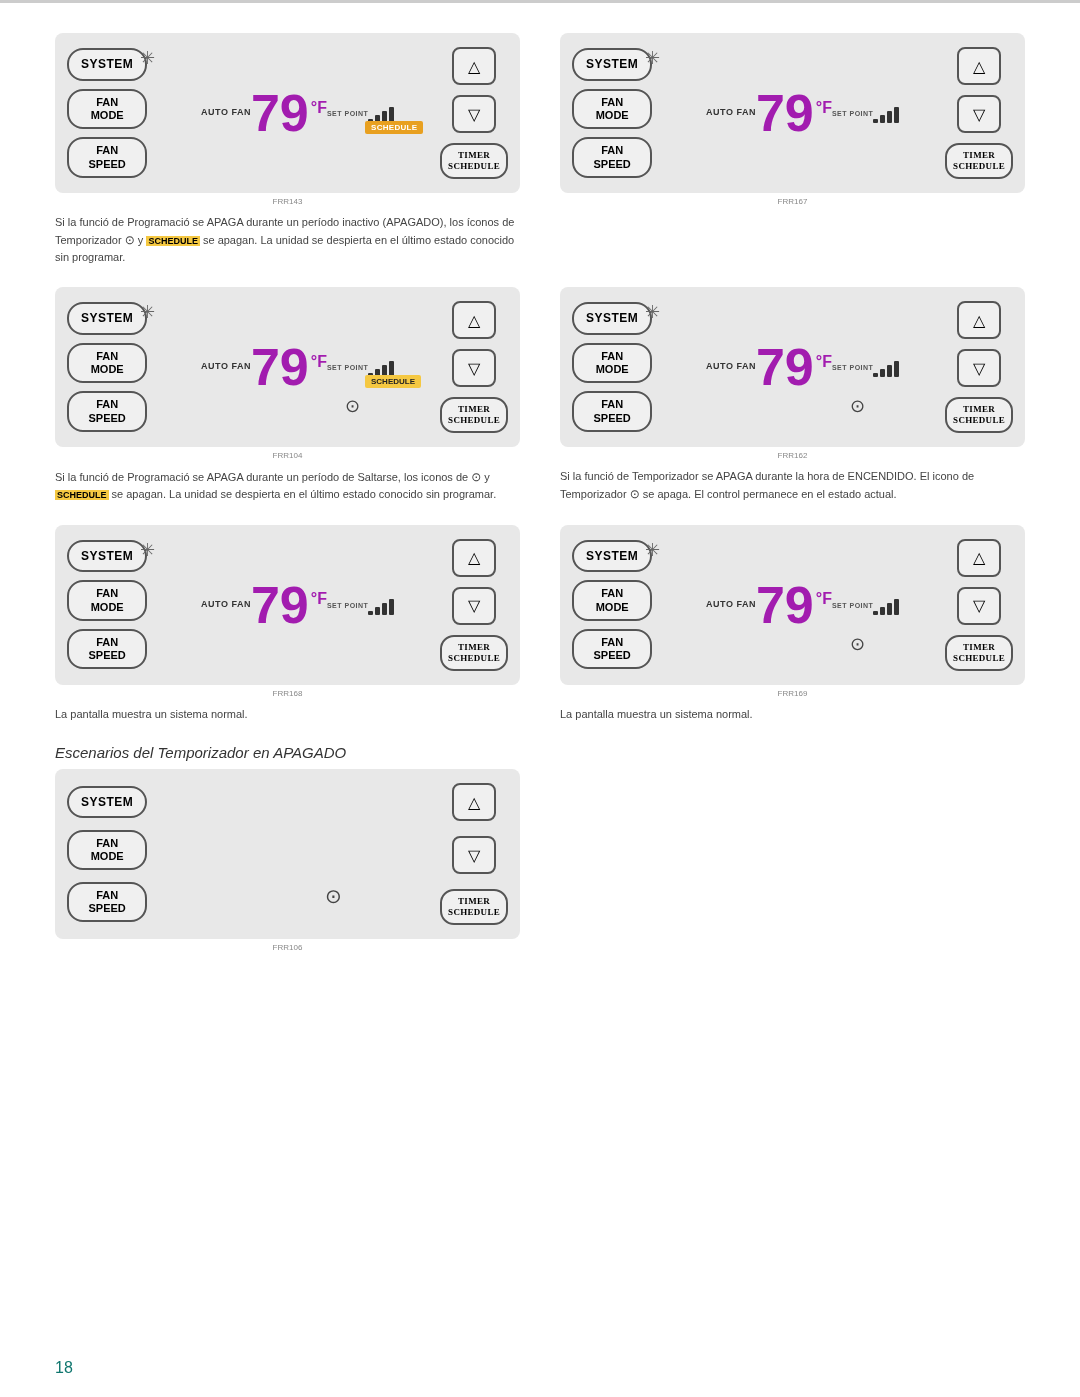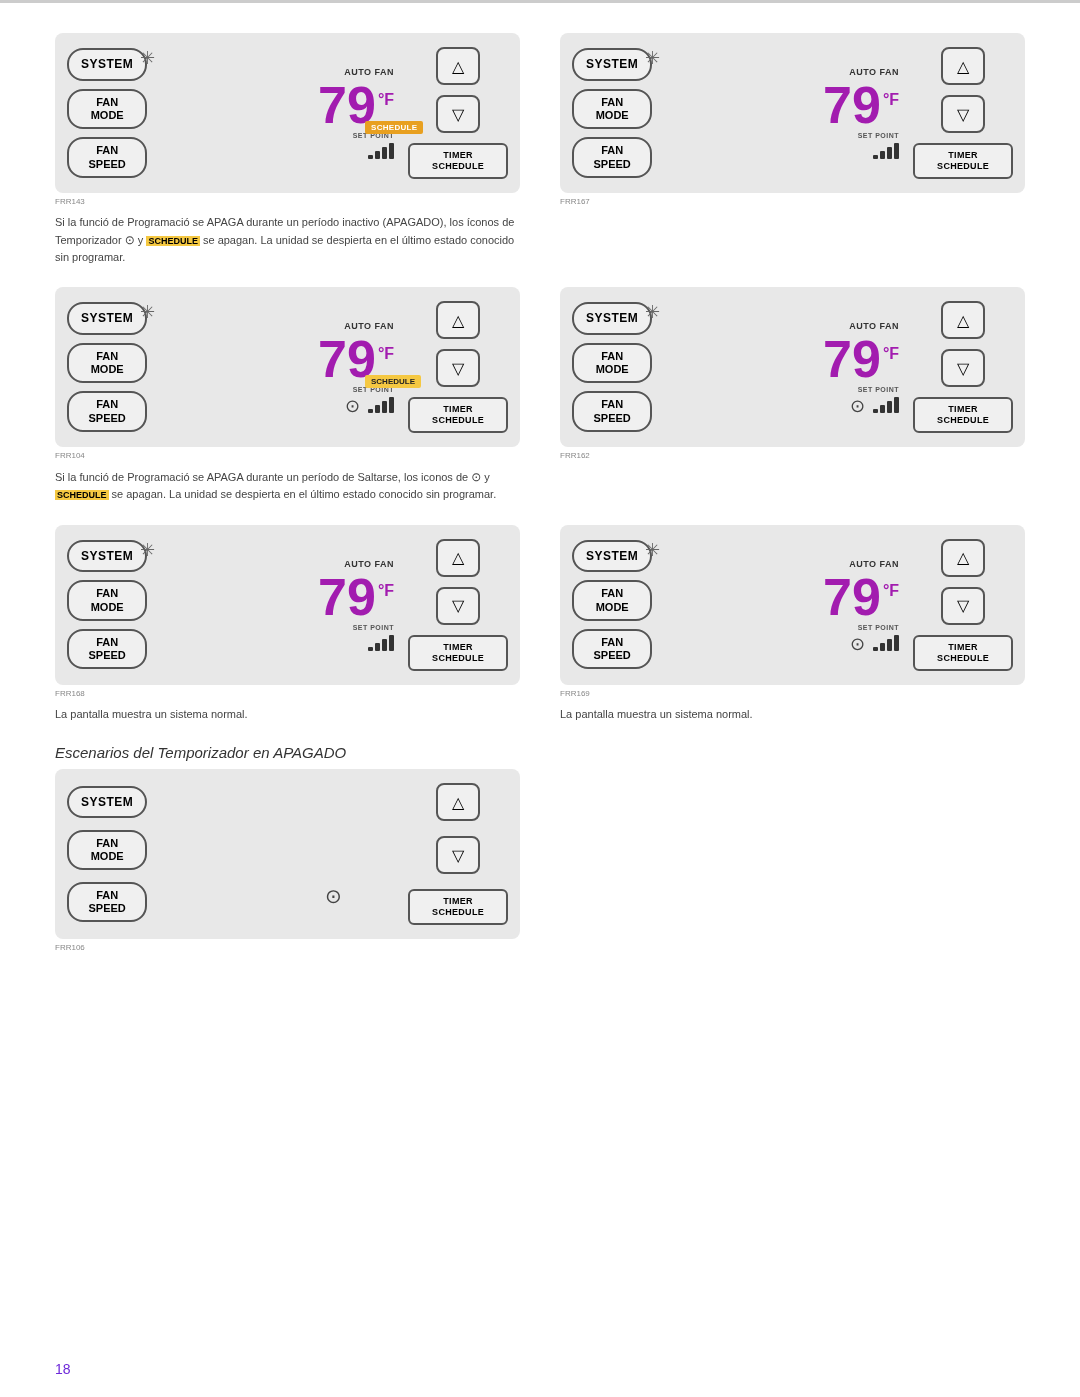--- a/index.html
+++ b/index.html
@@ -75,22 +75,21 @@
 
     .thermo-btn.fan-speed-btn {
       grid-column: 1;
       grid-row: 3;
     }
 
     .center-display {
       grid-column: 2;
       grid-row: 1 / 4;
       display: flex;
-      flex-direction: column;
-      align-items: flex-end;
+      align-items: center;
       justify-content: center;
       padding: 0 8px;
       position: relative;
       margin-left: 8px;
     }
 
     .auto-fan-label {
       font-size: 9px;
       font-weight: bold;
       color: #333;
@@ -154,33 +153,35 @@
       height: 38px;
       display: flex;
       align-items: center;
       justify-content: center;
       font-size: 16px;
     }
 
     .timer-schedule-btn {
       background: #f0f0f0;
       border: 2px solid #555;
-      border-radius: 6px;
+      border-radius: 14px;
       font-weight: 900;
       font-size: 9px;
       text-align: center;
-      padding: 5px 22px;
+      padding: 5px 6px;
       line-height: 1.2;
       letter-spacing: 0.3px;
       min-width: 54px;
+      font-family: Liberation Serif, serif;
     }
 
     .fig-label {
       font-size: 8px;
       color: #888;
+      text-align: center;
       margin-top: 4px;
       margin-bottom: 8px;
     }
 
     .caption-text {
       font-size: 11px;
       color: #444;
       line-height: 1.5;
       margin-bottom: 12px;
     }
@@ -198,22 +199,22 @@
       color: #333;
       margin-bottom: 8px;
       font-weight: normal;
       font-style: italic;
     }
 
     .page-num {
       position: absolute;
       bottom: 20px;
       left: 55px;
-      font-size: 14px;
-      color: #6d28d9;
+      font-size: 16px;
+      color: #0f766e;
     }
 
     .thermo-panel-wrapper {
       position: relative;
     }
 
     
     .snowflake-cell {
       position: absolute;
       top: 14px;
@@ -371,20 +372,23 @@
           </div>
 
           <div class="thermo-btn fan-mode-btn">FAN<br>MODE</div>
           <div class="thermo-btn fan-speed-btn">FAN<br>SPEED</div>
 
           <div style="position:absolute; left:290px; top:108px; font-size:18px; color:#444;">⊙</div>
         </div>
         <div class="fig-label">FRR162</div>
       </div>
 
+      <div class="caption-text">
+        Si la funció de Temporizador se APAGA durante la hora de ENCENDIDO. El icono de Temporizador <span style="font-size:12px;">⊙</span> se apaga. El control permanece en el estado actual.
+      </div>
     </div>
   </div>
 
   <div class="row">
 
     <div class="col">
       <div class="thermo-panel-wrapper">
         <div class="thermostat-panel">
           <div class="snowflake-cell">✳</div>
 

